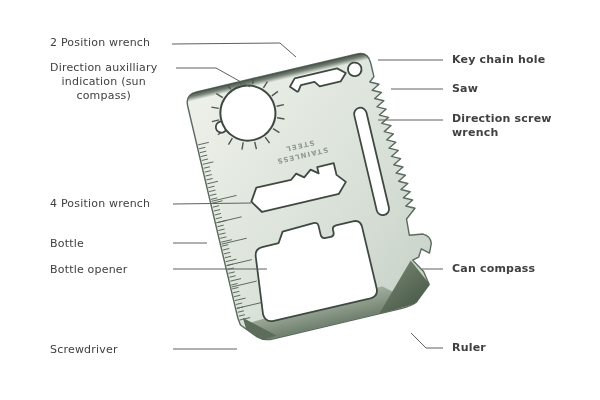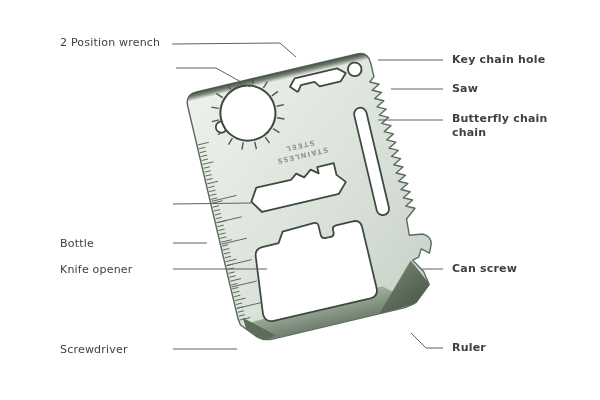--- a/index.html
+++ b/index.html
@@ -2,21 +2,21 @@
 <html><head>
 <meta charset="utf-8">
 <style>
   html,body{margin:0;padding:0;background:#fff;}
   #stage{position:relative;width:600px;height:400px;background:#ffffff;overflow:hidden;
          font-family:"DejaVu Sans",sans-serif;}
   #scene{position:absolute;left:0;top:0;}
   .lbl{position:absolute;font-size:11px;line-height:14px;color:#404040;
        letter-spacing:.2px;white-space:nowrap;}
   .lbl span{display:block;}
-  .left-col{left:60px;text-align:center;}
+  .left-col{left:50px;text-align:center;}
   .right-col{left:452px;font-weight:bold;}
 </style>
 </head>
 <body>
 
 <div id="stage">
 
 <svg id="scene" width="600" height="400" viewBox="0 0 600 400">
   <defs>
     <linearGradient id="cardGrad" x1="0" y1="0" x2="0.7" y2="1">
@@ -105,26 +105,32 @@
     <polyline points="173,349 237,349"></polyline>
     <polyline points="443,60 378,60"></polyline>
     <polyline points="443,89 391,89"></polyline>
     <polyline points="443,120 378,120"></polyline>
     <polyline points="443,269 422,269"></polyline>
     <polyline points="411,333 426,348 443,348"></polyline>
   </g>
 </svg>
 
 <div class="lbl left-col" style="top:36px">2 Position wrench</div>
+<div class="lbl left-col" style="top:61px">
+  <span>Direction auxilliary</span>
+  <span>indication (sun</span>
+  <span>compass)</span>
+</div>
+<div class="lbl left-col" style="top:197px">4 Position wrench</div>
 <div class="lbl left-col" style="top:237px">Bottle</div>
-<div class="lbl left-col" style="top:263px">Knife opener</div>
+<div class="lbl left-col" style="top:263px">Bottle opener</div>
 <div class="lbl left-col" style="top:343px">Screwdriver</div>
 
 <div class="lbl right-col" style="top:53px">Key chain hole</div>
 <div class="lbl right-col" style="top:82px">Saw</div>
 <div class="lbl right-col" style="top:112px">
-  <span>Butterfly chain</span>
-  <span>chain</span>
+  <span>Direction screw</span>
+  <span>wrench</span>
 </div>
-<div class="lbl right-col" style="top:262px">Can screw</div>
+<div class="lbl right-col" style="top:262px">Can compass</div>
 <div class="lbl right-col" style="top:341px">Ruler</div>
 
 </div>
 
 </body></html>

